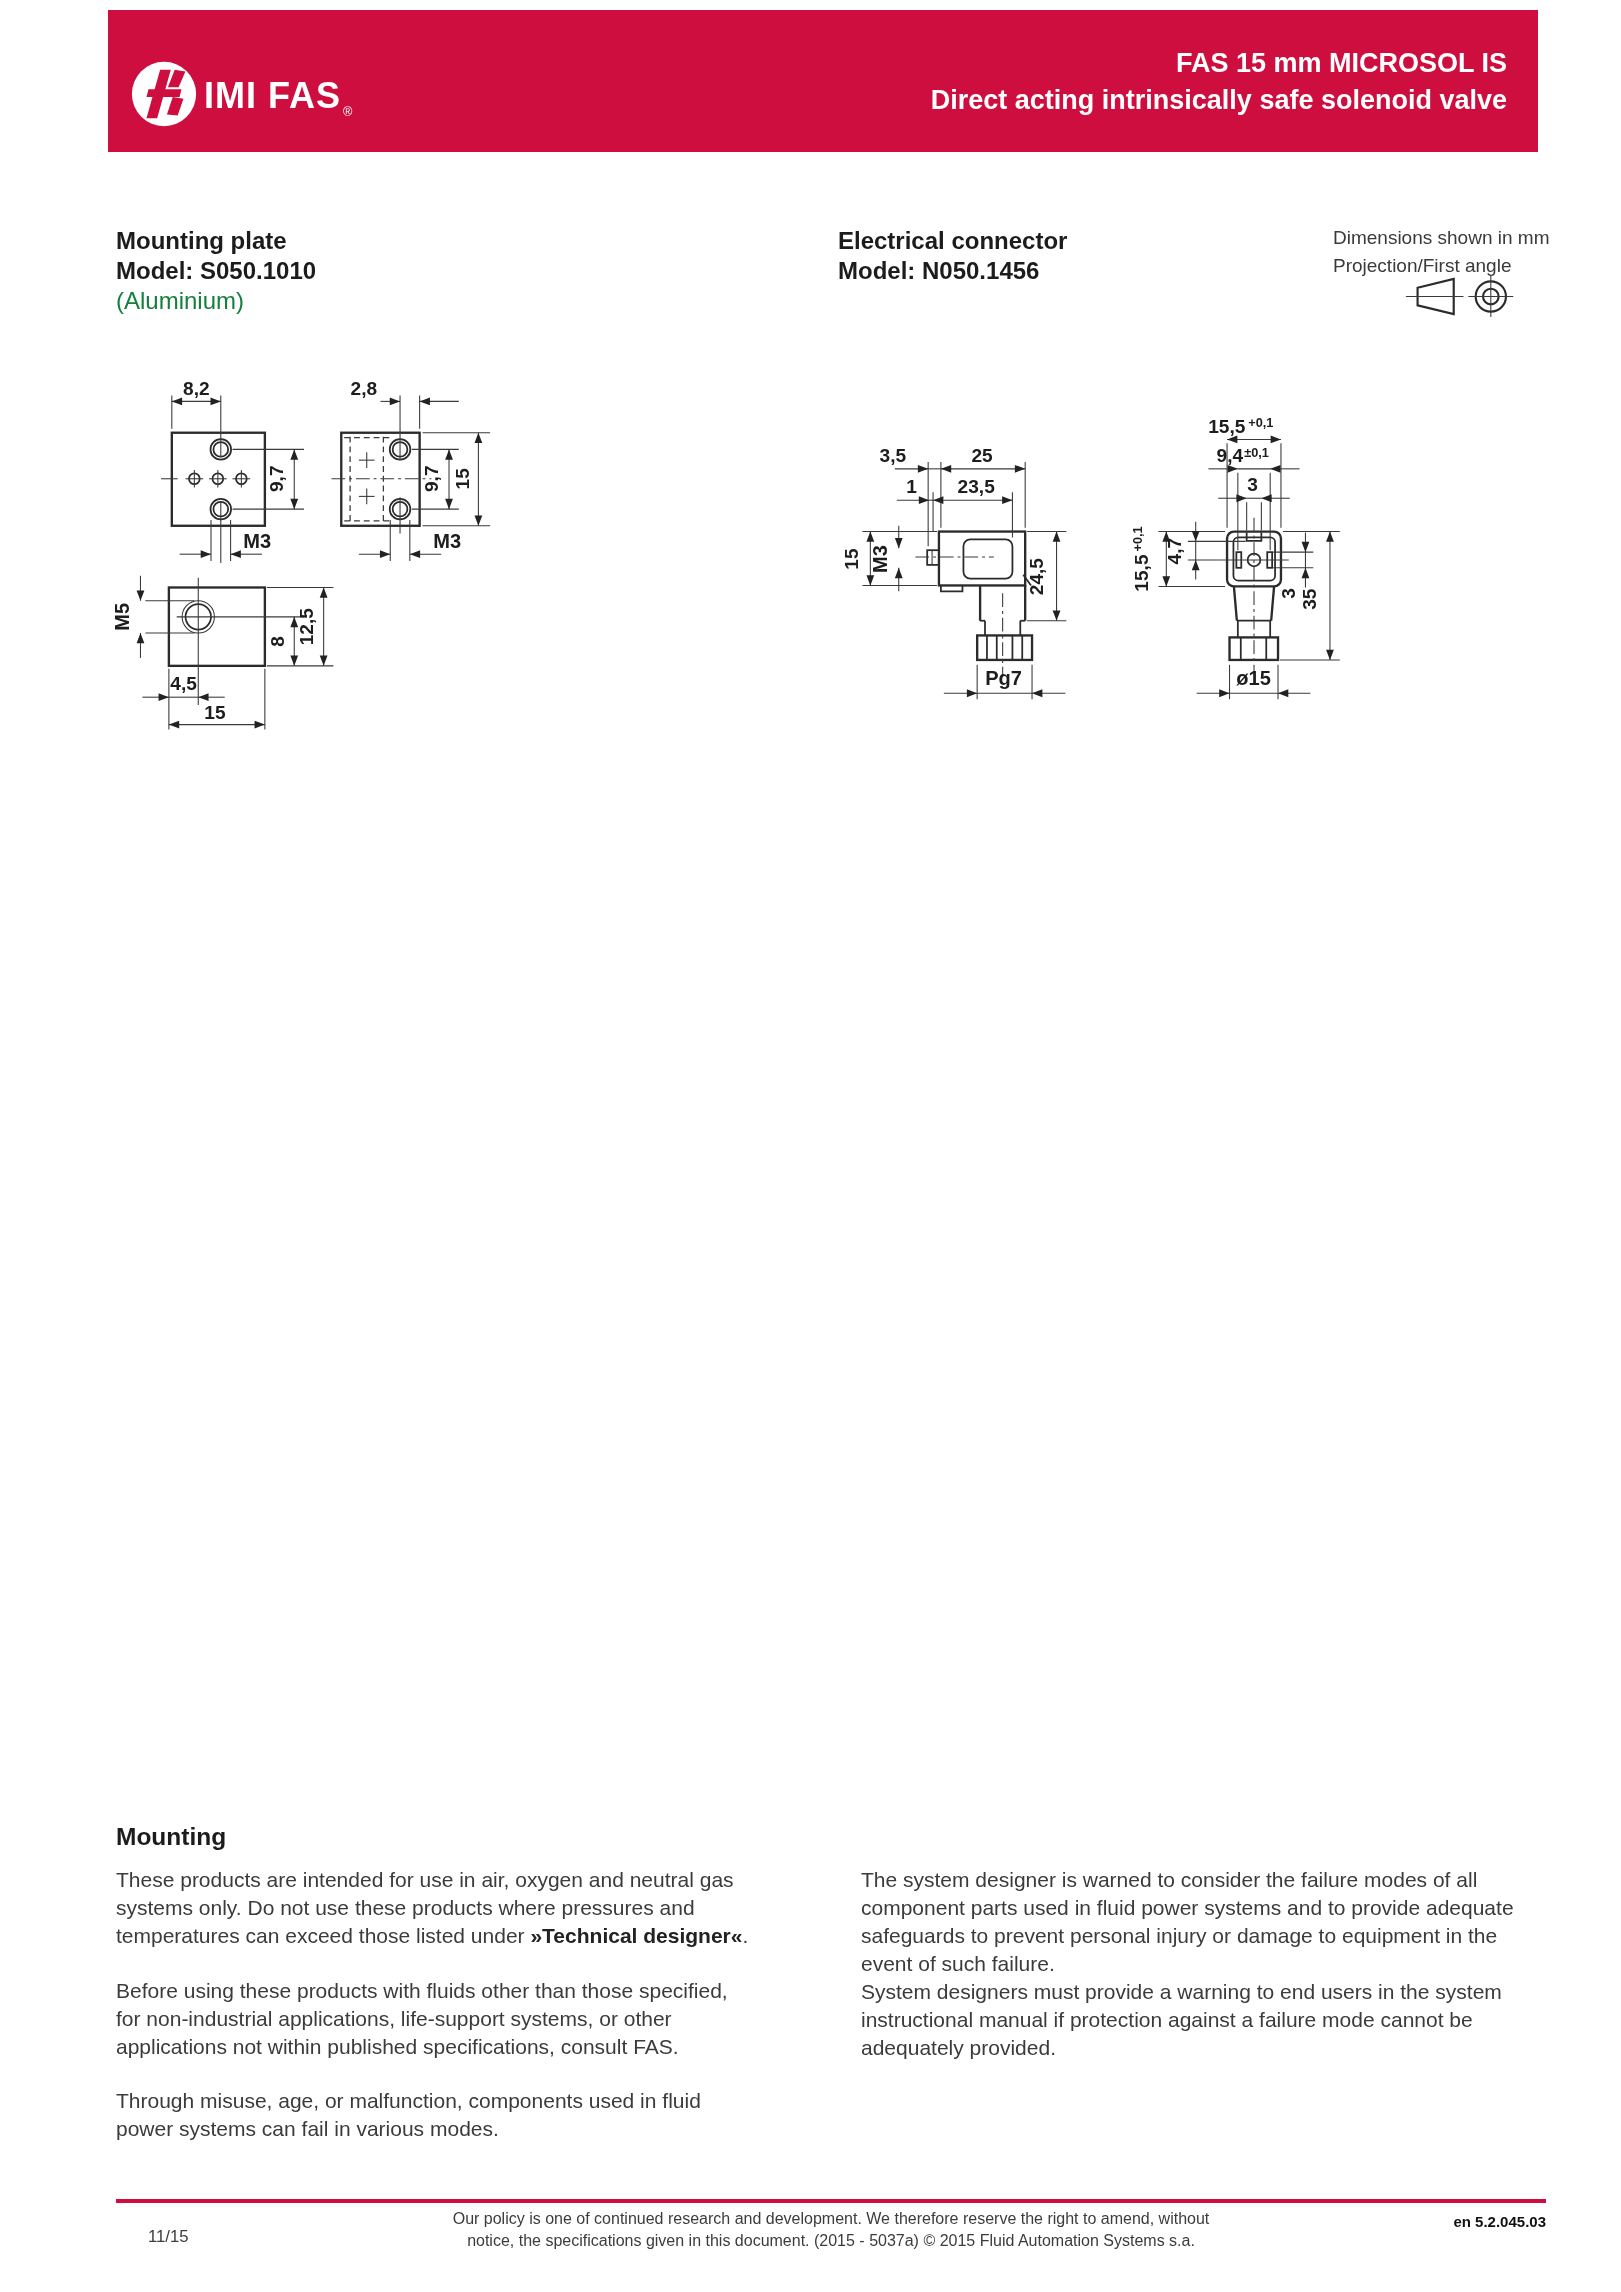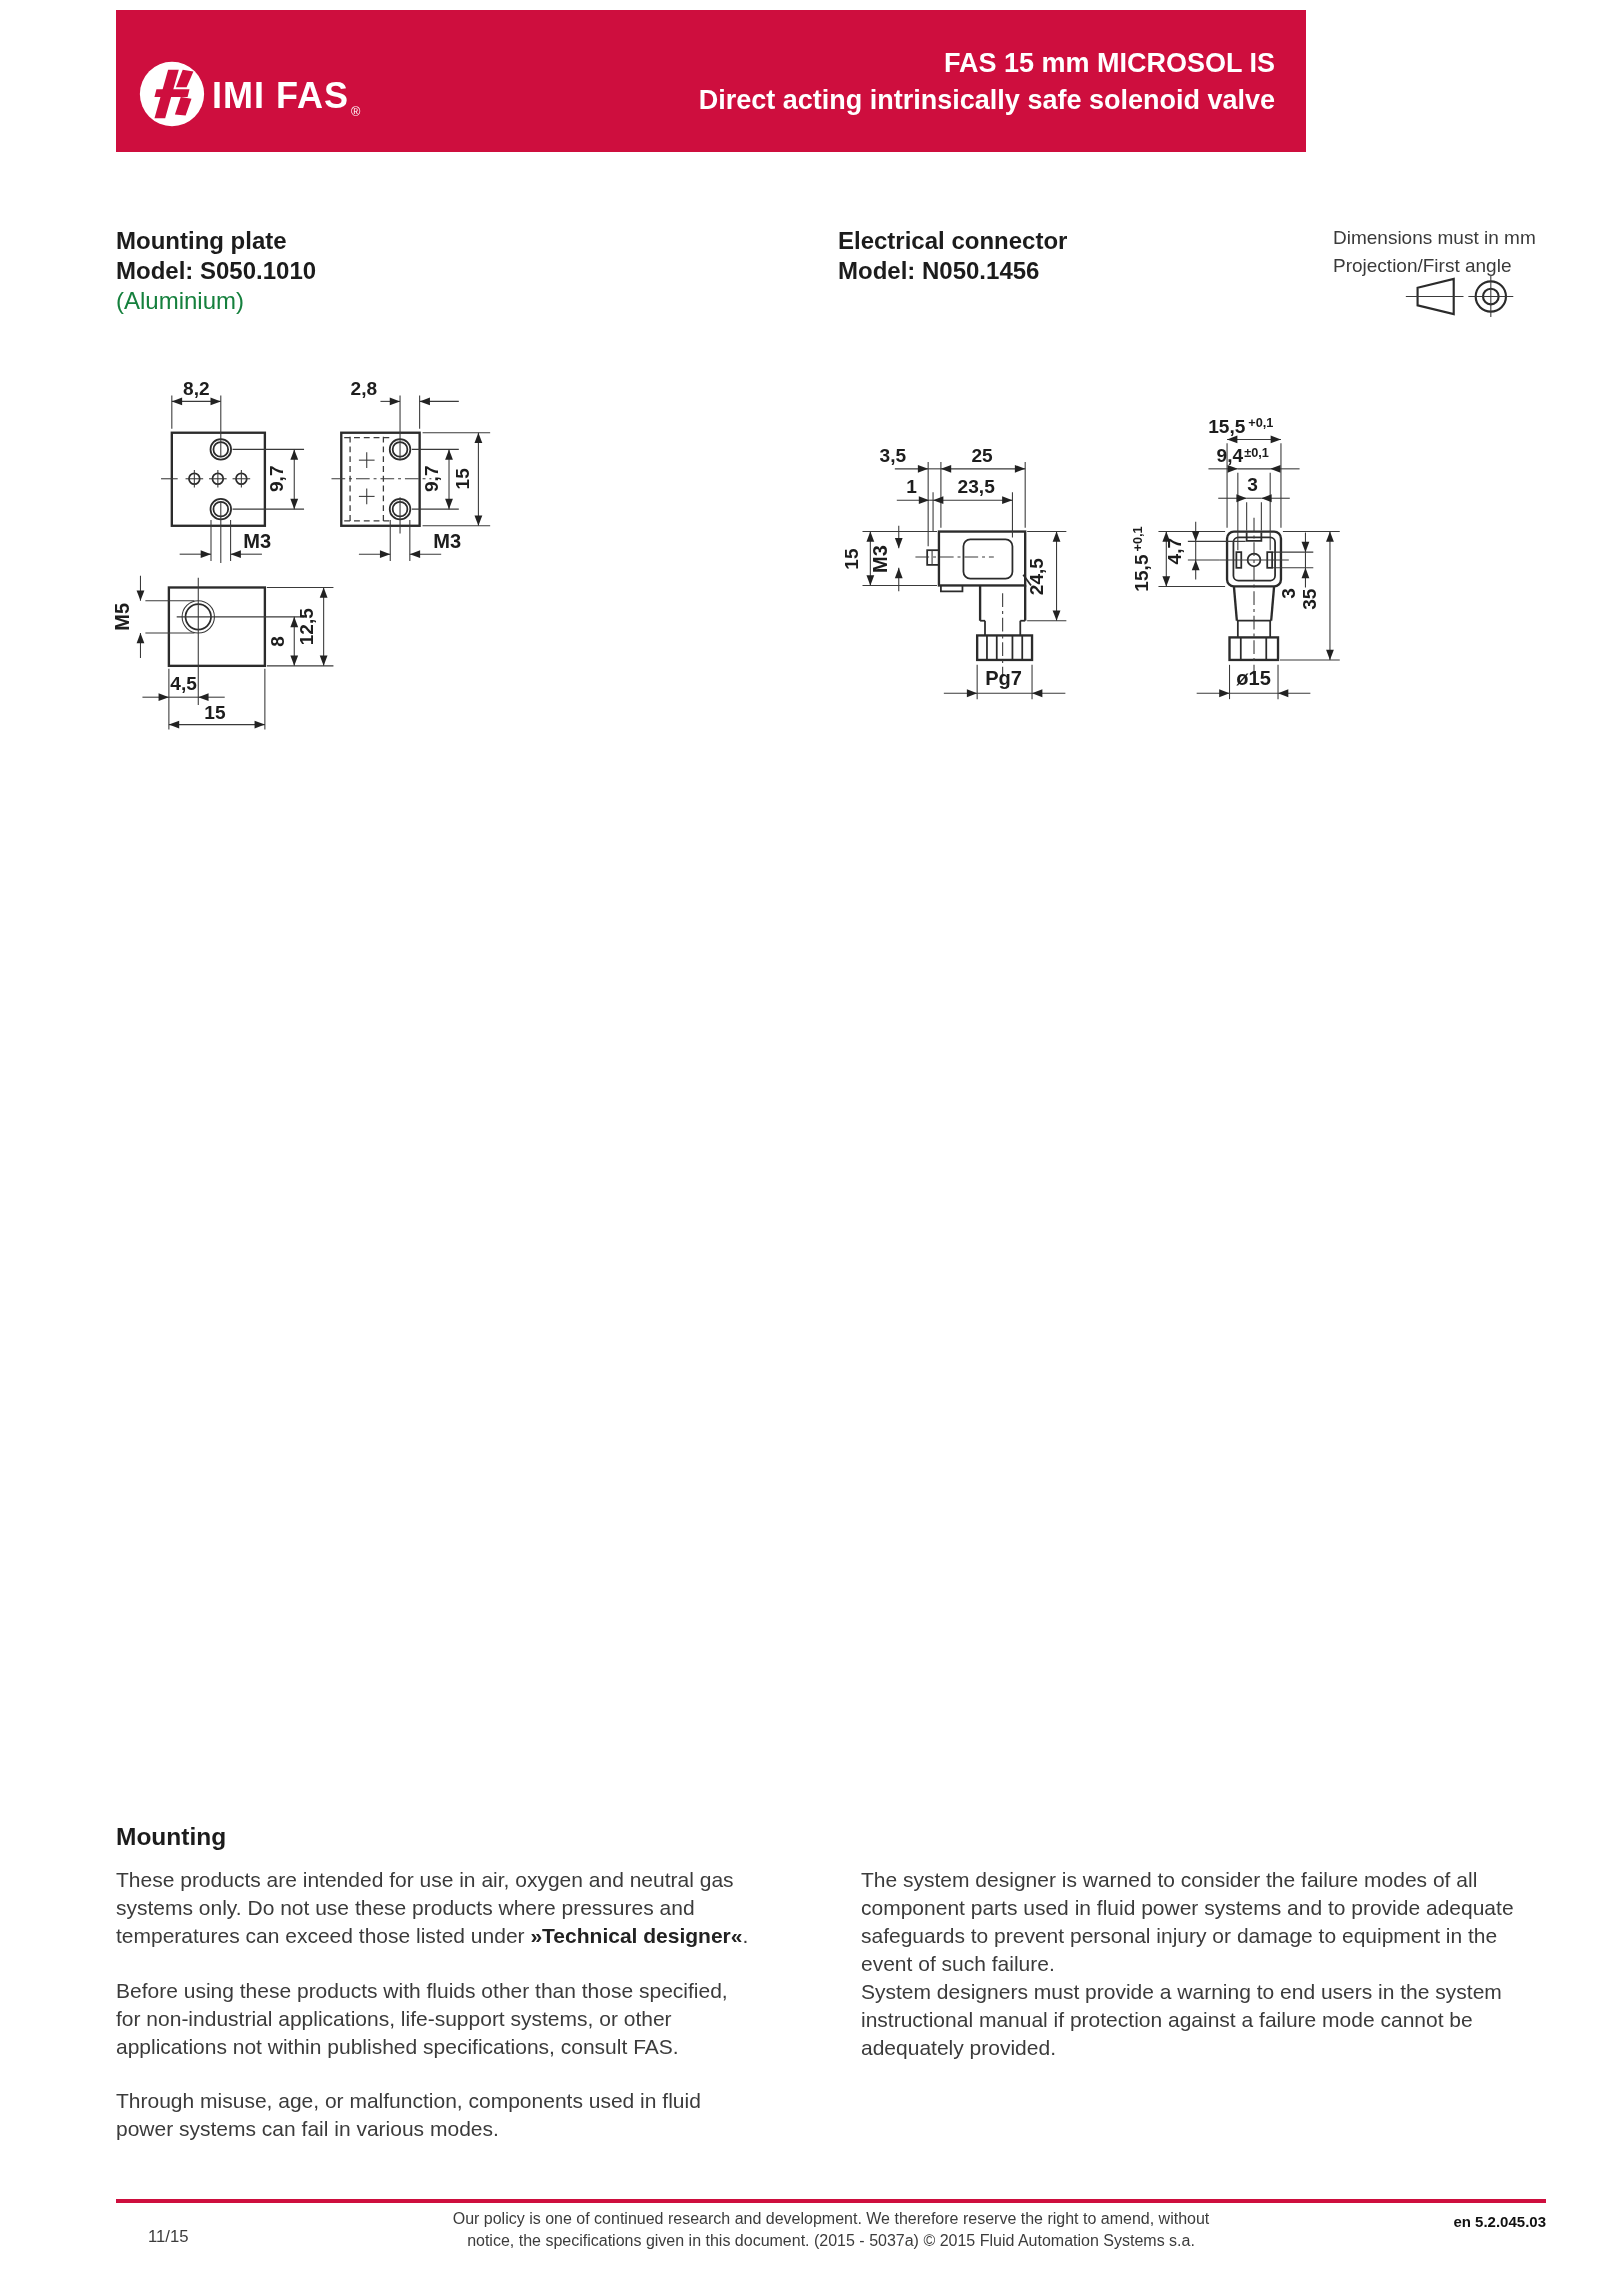--- a/index.html
+++ b/index.html
@@ -1,19 +1,19 @@
 <!DOCTYPE html>
 <html><head>
 <meta charset="utf-8">
 <style>
   html,body{margin:0;padding:0;background:#e8e8e8;}
   .page{position:relative;width:1621px;height:2293px;background:#ffffff;overflow:hidden;
         font-family:"Liberation Sans",sans-serif;}
   
-  .band{position:absolute;left:116px;top:9.8px;width:1190px;height:142px;background:#ce0e3e;}
+  .band{position:absolute;left:108px;top:9.8px;width:1430px;height:142px;background:#ce0e3e;}
   .logo-svg{position:absolute;left:18.6px;top:47px;}
   .brand{position:absolute;left:96px;top:65px;color:#fff;font-weight:bold;font-size:36px;letter-spacing:1px;}
   .brand .reg{font-size:12.7px;font-weight:normal;vertical-align:-7.8px;margin-left:2px;}
   .band-title{position:absolute;right:31px;top:35px;text-align:right;color:#fff;
               font-weight:bold;font-size:27px;line-height:37px;}
   
   .sec-head{position:absolute;font-size:24px;line-height:30px;font-weight:bold;color:#1c1c1c;}
   .sec-head .material{font-weight:normal;color:#15803d;}
   .notes{position:absolute;left:1333px;top:224px;font-size:19px;line-height:28px;color:#3a3a3a;}
   .proj-svg{position:absolute;left:1400px;top:275px;}
@@ -68,21 +68,21 @@
     <div>Model: S050.1010</div>
     <div class="material">(Aluminium)</div>
   </div>
 
   <div class="sec-head" style="left:838px;top:226px;">
     <div>Electrical connector</div>
     <div>Model: N050.1456</div>
   </div>
 
   <div class="notes">
-    <div>Dimensions must in mm</div>
+    <div>Dimensions shown in mm</div>
     <div>Projection/First angle</div>
   </div>
 
   <svg class="proj-svg" width="125" height="47" viewBox="0 0 128 48">
     <path d="M18,13 L55,4 L55,40 L18,31 Z" class="objm" style="stroke-width:2.2"></path>
     <line x1="6" y1="22" x2="65" y2="22" class="thin"></line>
     <circle cx="93" cy="22" r="15.5" class="objm" style="stroke-width:2.2"></circle>
     <circle cx="93" cy="22" r="8" class="objm" style="stroke-width:2.2"></circle>
     <line x1="93" y1="1" x2="93" y2="43" class="thin"></line>
     <line x1="70" y1="22" x2="116" y2="22" class="thin"></line>

